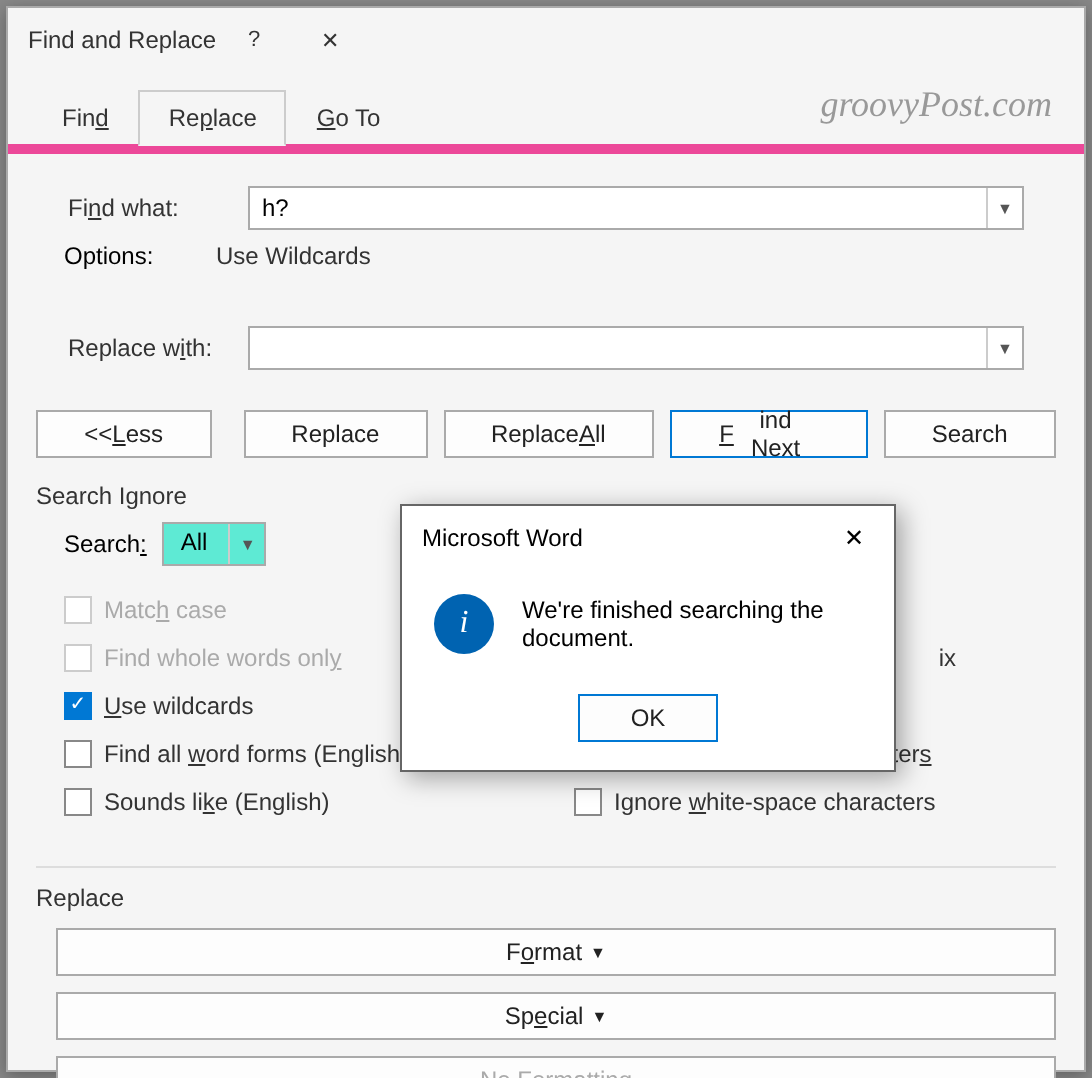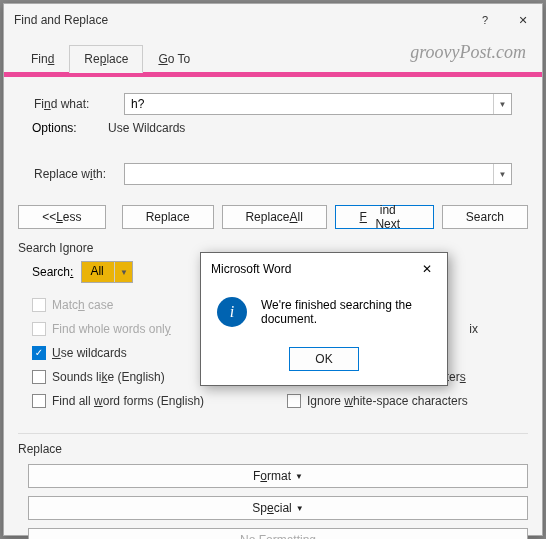--- a/index.html
+++ b/index.html
@@ -1,18 +1,18 @@
 <!DOCTYPE html>
 <html><head>
 <meta charset="utf-8">
 <style>
 * { box-sizing: border-box; font-family: "Segoe UI", Arial, sans-serif; }
 body { margin: 0; padding: 0; background: #888; width: 546px; height: 539px; overflow: hidden; position: relative; }
 .window { position: absolute; top: 3px; left: 3px; width: 540px; height: 533px; background: #f5f5f5; border: 1px solid #aaa; box-shadow: 0 2px 8px rgba(0,0,0,0.3); }
-.titlebar { height: 32px; display: flex; align-items: center; justify-content: space-between; padding: 0 0 0 10px; background: #f5f5f5; }
+.titlebar { height: 32px; display: flex; align-items: center; padding: 0 0 0 10px; background: #f5f5f5; }
 .titlebar-title { font-size: 12px; color: #333; }
 .titlebar-controls { display: flex; }
 .titlebar-btn { width: 38px; height: 32px; display: flex; align-items: center; justify-content: center; font-size: 11px; color: #333; cursor: pointer; }
 .watermark { position: absolute; top: 38px; right: 16px; font-family: Georgia, serif; font-size: 18px; color: #999; font-style: italic; }
 .tabs { display: flex; padding: 8px 12px 0 12px; border-bottom: 5px solid #ec4899; margin-bottom: 0; }
 .tab { padding: 6px 14px 6px 14px; font-size: 12px; color: #333; cursor: pointer; border: 1px solid transparent; border-bottom: none; position: relative; top: 1px; }
 .tab.active { background: #f5f5f5; border: 1px solid #ccc; border-bottom: 1px solid #f5f5f5; }
 .tab .ul { text-decoration: underline; }
 .content { padding: 10px 14px 14px 14px; }
 .form-row { display: flex; align-items: center; margin: 6px 16px; font-size: 12px; color: #333; }
@@ -24,21 +24,21 @@
 .options-text-label { position: absolute; left: 14px; }
 .options-row { display: flex; font-size: 12px; }
 .button-row { display: flex; justify-content: flex-start; gap: 8px; margin: 20px 0 12px 0; }
 .btn { min-width: 78px; height: 24px; padding: 0 24px; font-size: 12px; background: #fdfdfd; border: 1px solid #aaa; cursor: pointer; display: inline-flex; align-items: center; justify-content: center; color: #222; }
 .btn.primary { border: 1px solid #0078d4; }
 .btn.disabled { color: #aaa; }
 .btn .caret { margin-left: 4px; font-size: 8px; }
 .spacer { flex: 1; }
 .section-title { font-size: 12px; color: #333; margin: 4px 0 6px 0; }
 .search-row { display: flex; align-items: center; font-size: 12px; margin: 4px 0 8px 14px; }
-.search-row .mini-combo { display: flex; border: 1px solid #aaa; background: #eab308; height: 22px; margin-left: 8px; }
+.search-row .mini-combo { display: flex; border: 1px solid #aaa; background: #5eead4; height: 22px; margin-left: 8px; }
 .mini-combo .txt { padding: 2px 8px; min-width: 32px; }
 .checkbox-row { display: flex; align-items: center; font-size: 12px; margin: 4px 0 4px 14px; color: #333; height: 20px; }
 .checkbox-row.disabled { color: #aaa; }
 .cb { width: 14px; height: 14px; border: 1px solid #888; background: #fff; margin-right: 6px; display: inline-flex; align-items: center; justify-content: center; font-size: 10px; }
 .cb.disabled { border-color: #ccc; }
 .cb.checked { background: #0078d4; border-color: #0078d4; color: #fff; }
 .cb.checked::after { content: "✓"; font-size: 10px; line-height: 1; }
 .options-columns { display: flex; }
 .col { flex: 1; }
 .hr { border: none; border-top: 1px solid #ddd; margin: 18px 0 8px 0; }
@@ -121,25 +121,25 @@
         <div class="checkbox-row disabled">
           <span class="cb disabled"></span>
           <span>Find whole words onl<span class="ul">y</span></span>
         </div>
         <div class="checkbox-row">
           <span class="cb checked"></span>
           <span><span class="ul">U</span>se wildcards</span>
         </div>
         <div class="checkbox-row">
           <span class="cb"></span>
-          <span>Sounds li<span class="ul">k</span>e (English)</span>
+          <span>Find all <span class="ul">w</span>ord forms (English)</span>
         </div>
         <div class="checkbox-row">
           <span class="cb"></span>
-          <span>Find all <span class="ul">w</span>ord forms (English)</span>
+          <span>Sounds li<span class="ul">k</span>e (English)</span>
         </div>
       </div>
       <div class="col">
         <div class="checkbox-row" style="visibility:hidden;height:20px;"></div>
         <div class="checkbox-row" style="justify-content:flex-end;padding-right:50px;">
           <span>ix</span>
         </div>
         <div class="checkbox-row" style="visibility:hidden;height:20px;"></div>
         <div class="checkbox-row">
           <span class="cb"></span>

